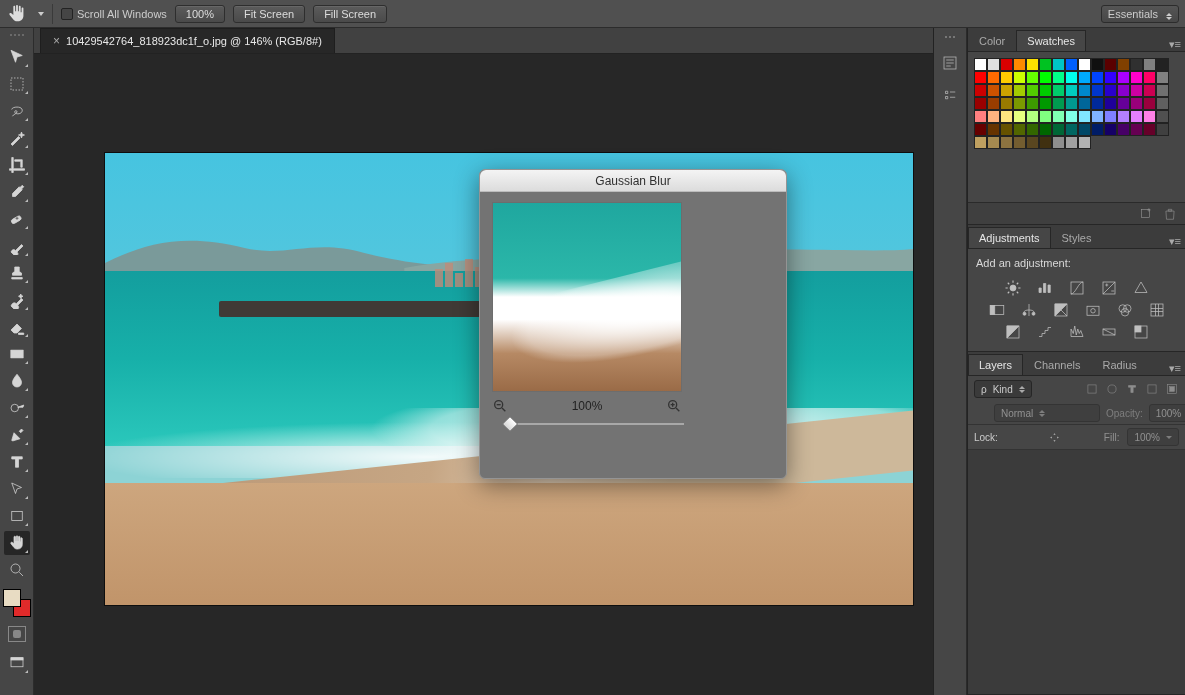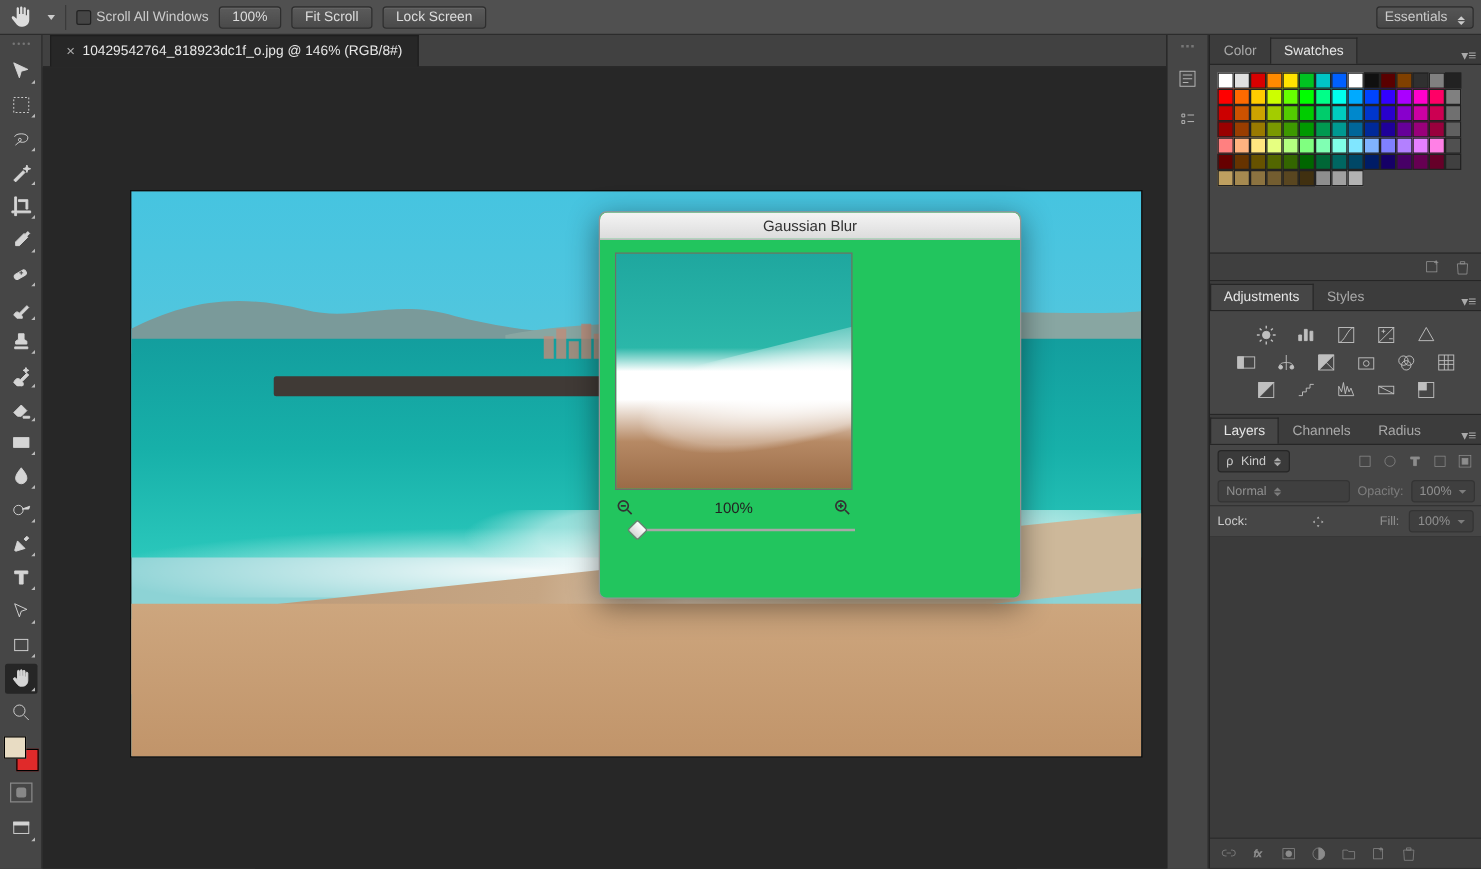--- a/index.html
+++ b/index.html
@@ -43,21 +43,21 @@
   .sky{position:absolute;inset:0;background:linear-gradient(#46c4e0 0%,#5fc9db 55%,#8dd3d5 60%);}
   .hills{position:absolute;left:0;top:60px;width:100%;height:70px;}
   .sea{position:absolute;left:0;top:118px;width:100%;height:175px;background:linear-gradient(#139e9e 0%, #17b0a9 50%, #2ac7bb 100%);}
   .foam{position:absolute;left:0;top:255px;width:100%;height:70px;background:radial-gradient(ellipse 400px 60px at 70% 30%, rgba(255,255,255,.95), rgba(255,255,255,.5) 60%, transparent 75%), radial-gradient(ellipse 500px 50px at 40% 70%, rgba(255,255,255,.9), transparent 70%);}
   .wet{position:absolute;left:0;top:300px;width:100%;height:60px;background:linear-gradient(100deg,#b89574 0%,#c6a684 40%,#e1cdb5 55%, #cdb89a 70%);transform:skewY(-6deg);}
   .sand{position:absolute;left:0;top:330px;width:100%;height:200px;background:linear-gradient(#cda67e 0%, #b9895d 100%);}
   .buildings{position:absolute;left:330px;top:94px;width:480px;height:40px;display:flex;gap:2px;align-items:flex-end;opacity:.8;}
   .buildings span{width:8px;background:#c08c7a;}
   .pier{position:absolute;left:114px;top:148px;width:300px;height:16px;background:#403a36;border-radius:2px;}
   
-  .dialog{position:absolute;left:445px;top:115px;width:338px;height:310px;background:#22c55e;border:1px solid #949494;border-radius:6px;box-shadow:0 6px 24px rgba(0,0,0,.45);}
+  .dialog{position:absolute;left:445px;top:115px;width:308px;height:310px;background:#737373;border:1px solid #949494;border-radius:6px;box-shadow:0 6px 24px rgba(0,0,0,.45);}
   .dlg-title{height:22px;background:linear-gradient(#f4f4f4,#dcdcdc);border-bottom:1px solid #bcbcbc;border-radius:6px 6px 0 0;text-align:center;line-height:22px;color:#303030;font-size:12px;}
   .dlg-body{padding:10px 12px;position:relative;color:#222;}
   .preview-box{width:190px;height:190px;border:1px solid #6d6d6d;overflow:hidden;position:relative;}
   .preview-box .psea{position:absolute;inset:0;background:linear-gradient(#1fa79f 0%,#2bb7a9 40%,#fff 50%,#fff 62%,#b68964 80%,#9a6b47 100%);}
   .preview-box .pfoam{position:absolute;left:0;top:60px;width:200%;height:90px;background:radial-gradient(ellipse 180px 60px at 40% 40%, #fff, rgba(255,255,255,.3) 65%, transparent 75%);transform:rotate(-14deg);}
   .zoomrow{display:flex;align-items:center;justify-content:space-between;width:190px;margin-top:6px;color:#222;font-size:12px;}
   .zoomrow .mag{width:16px;height:16px;}
   .radiusrow{display:flex;align-items:center;gap:6px;margin-top:8px;font-size:12px;}
   .radiusrow input{width:58px;border:1px solid #888;background:#fff;padding:1px 3px;font-size:12px;color:#000;}
   .slider{width:180px;height:12px;position:relative;margin-top:4px;margin-left:12px;}
@@ -123,22 +123,22 @@
         <path fill="#ddd" d="M9 3c.8 0 1 .7 1 1v5h1V3.5c0-.8.5-1.2 1-1.2s1 .4 1 1.2V9h1V4c0-.8.5-1 1-1s1 .5 1 1v6h1V6c0-.7.4-1 1-1s1 .5 1 1v8c0 3-2 6-6 6h-1c-2 0-3-1-4-2l-4-5c-.6-.8-.3-1.7.5-2 .7-.3 1.4 0 2 .7L8 13V4c0-.6.4-1 1-1z"></path>
       </svg>
   </div>
   <span class="drop"></span>
   <span class="vline"></span>
   <label style="display:flex;align-items:center;">
       <span class="chk"></span>
       <span>Scroll All Windows</span>
     </label>
   <button class="btn-small">100%</button>
-  <button class="btn-small">Fit Scroll</button>
-  <button class="btn-small">Lock Screen</button>
+  <button class="btn-small">Fit Screen</button>
+  <button class="btn-small">Fill Screen</button>
   <span class="spacer"></span>
   <div class="workspace-sel">
     <span>Essentials</span>
     <span class="arrows">
         <span class="up"></span>
         <span class="dn"></span>
       </span>
   </div>
 </div>
 
@@ -498,20 +498,21 @@
       </div>
     </div>
 
     <div class="panel">
       <div class="tabs">
         <div class="tab active">Adjustments</div>
         <div class="tab">Styles</div>
         <div class="menu">▾≡</div>
       </div>
       <div class="panel-body">
+        <div class="adj-label">Add an adjustment:</div>
         <div class="adj-row">
           <svg viewBox="0 0 24 24">
               <circle cx="12" cy="12" r="4"></circle>
               <path d="M12 2v3M12 19v3M2 12h3M19 12h3M5 5l2 2M17 17l2 2M19 5l-2 2M5 19l2-2" stroke-width="1.5"></path>
             </svg>
           <svg viewBox="0 0 24 24">
               <path d="M4 18h3v-6H4zM10 18h3V6h-3zM16 18h3v-10h-3z"></path>
             </svg>
           <svg viewBox="0 0 24 24">
               <rect x="4" y="4" width="16" height="16" fill="none"></rect>
@@ -608,21 +609,21 @@
             <svg viewBox="0 0 24 24">
                 <rect x="5" y="5" width="14" height="14" fill="none"></rect>
               </svg>
             <svg viewBox="0 0 24 24">
                 <rect x="4" y="4" width="16" height="16" fill="none"></rect>
                 <rect x="8" y="8" width="8" height="8"></rect>
               </svg>
           </div>
         </div>
         <div class="lay-row2">
-          <div class="sel disabled" style="width:106px;">
+          <div class="sel disabled" style="width:106px;margin-left:20px;">
               <span>Normal</span>
               <span class="arr">
                 <span class="u"></span>
                 <span class="d"></span>
               </span>
             </div>
           <span class="disabled">Opacity:</span>
           <div class="sel disabled">
               <span>100%</span>
               <span class="arr">
@@ -649,42 +650,16 @@
             </svg>
           <span style="margin-left:auto" class="disabled">Fill:</span>
           <div class="sel disabled">
               <span>100%</span>
               <span class="arr">
                 <span class="d"></span>
               </span>
             </div>
         </div>
         <div class="layer-fill"></div>
-        <div class="layer-foot">
-          <svg viewBox="0 0 24 24">
-              <path d="M9 15H7a4 4 0 010-8h2M15 7h2a4 4 0 010 8h-2M9 11h6" fill="none"></path>
-            </svg>
-          <svg viewBox="0 0 24 24">
-              <text x="5" y="17" font-size="14" fill="#8b8b8b" font-style="italic">fx</text>
-            </svg>
-          <svg viewBox="0 0 24 24">
-              <rect x="4" y="5" width="16" height="14" fill="none"></rect>
-              <circle cx="12" cy="12" r="4"></circle>
-            </svg>
-          <svg viewBox="0 0 24 24">
-              <circle cx="12" cy="12" r="8" fill="none"></circle>
-              <path d="M12 4a8 8 0 010 16z"></path>
-            </svg>
-          <svg viewBox="0 0 24 24">
-              <path d="M4 7h6l2 2h8v10H4z" fill="none"></path>
-            </svg>
-          <svg viewBox="0 0 24 24">
-              <rect x="5" y="5" width="12" height="14" fill="none"></rect>
-              <path d="M15 3v6M12 6h6"></path>
-            </svg>
-          <svg viewBox="0 0 24 24">
-              <path d="M5 7h14l-1 14H6zM9 4h6v3H9z" fill="none"></path>
-            </svg>
-        </div>
       </div>
     </div>
   </div>
 </div>
 
 </body></html>

